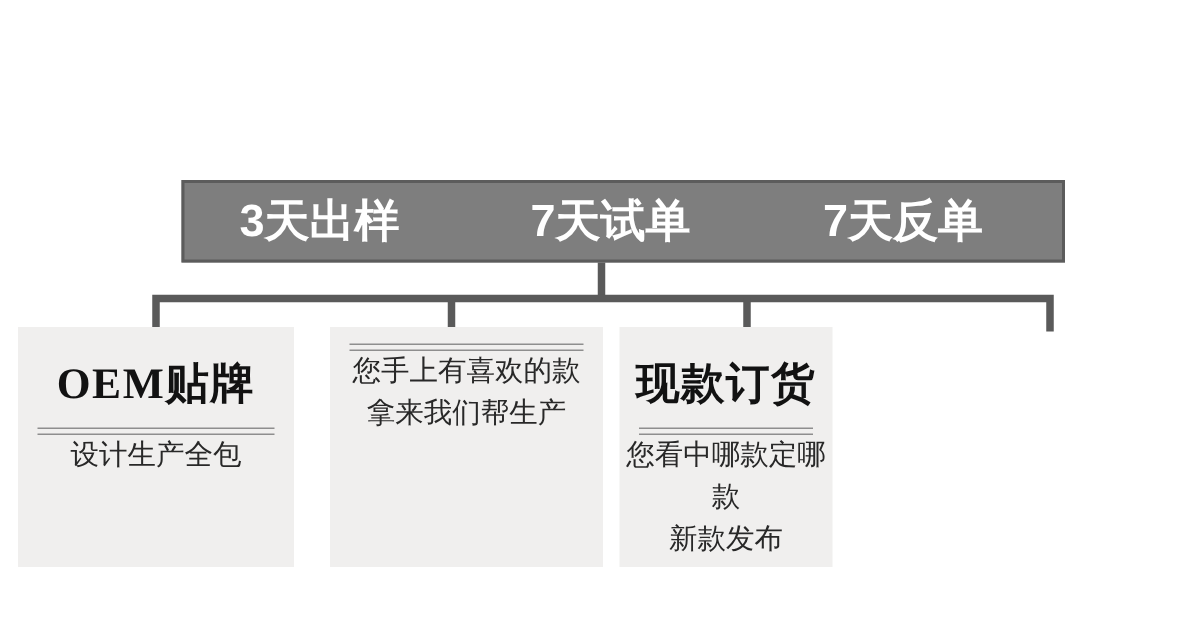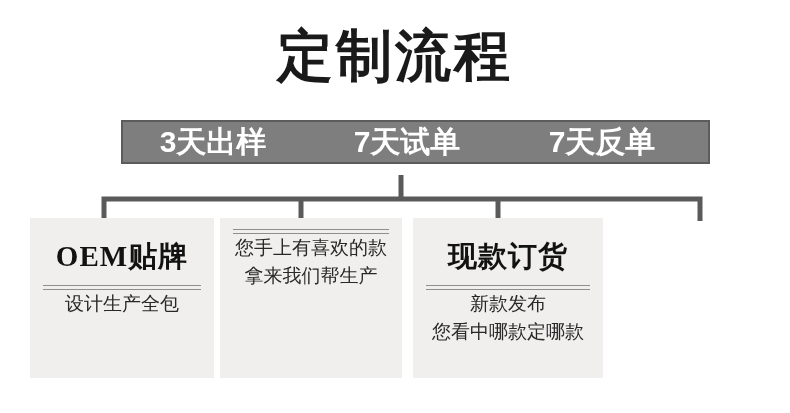--- a/index.html
+++ b/index.html
@@ -22,21 +22,21 @@
     font-weight: bold;
     color: #1a1a1a;
     letter-spacing: 3px;
     line-height: 64px;
   }
 
   
   .timeline-bar {
     position: absolute;
     left: 121px; top: 120px;
-    width: 589px; height: 44px;
+    width: 589px; height: 55px;
     background: #7e7e7e;
     border: 2px solid #5c5c5c;
     box-sizing: border-box;
   }
   .stage-label {
     position: absolute;
     top: 50%;
     transform: translate(-50%, -50%);
     color: #ffffff;
     font-family: "Liberation Sans", "DejaVu Sans", sans-serif;
@@ -58,23 +58,23 @@
 
   
   .card {
     position: absolute;
     top: 218px;
     height: 160px;
     background: #f0efee;
     box-sizing: border-box;
     text-align: center;
   }
-  .card-0 { left: 30px;  width: 184px; }
+  .card-0 { left: 12px;  width: 184px; }
   .card-1 { left: 220px; width: 182px; }
-  .card-2 { left: 413px; width: 190px; }
+  .card-2 { left: 413px; width: 142px; }
   .card-3 { left: 605px; width: 177px; }
 
   .card-title {
     margin-top: 20px;
     height: 36px;
     line-height: 36px;
     font-size: 29px;
     font-weight: bold;
     color: #121212;
     letter-spacing: 1px;
@@ -89,21 +89,20 @@
     font-size: 19px;
     line-height: 28px;
     color: #282828;
   }
 </style>
 </head>
 <body>
 
 <div id="stage">
 
-  <div class="page-title">定制流程</div>
 
   <div class="timeline-bar">
     <span class="stage-label stage-0">3天出样</span>
     <span class="stage-label stage-1">7天试单</span>
     <span class="stage-label stage-2">7天反单</span>
   </div>
 
   <svg class="connector" viewBox="0 0 790 413" xmlns="http://www.w3.org/2000/svg">
     <path d="M401 175 V199" stroke="#5a5a5a" stroke-width="5" fill="none"></path>
     <path d="M104 221 V199 H700 V221" stroke="#5a5a5a" stroke-width="5" fill="none"></path>
@@ -124,19 +123,19 @@
     <div class="card-lines">
       <div>您手上有喜欢的款</div>
       <div>拿来我们帮生产</div>
     </div>
   </div>
 
   <div class="card card-2">
     <div class="card-title">现款订货</div>
     <div class="card-divider"></div>
     <div class="card-lines">
+      <div>您看中哪款定哪款</div>
       <div>新款发布</div>
-      <div>您看中哪款定哪款</div>
     </div>
   </div>
 
 
 </div>
 
 </body></html>

